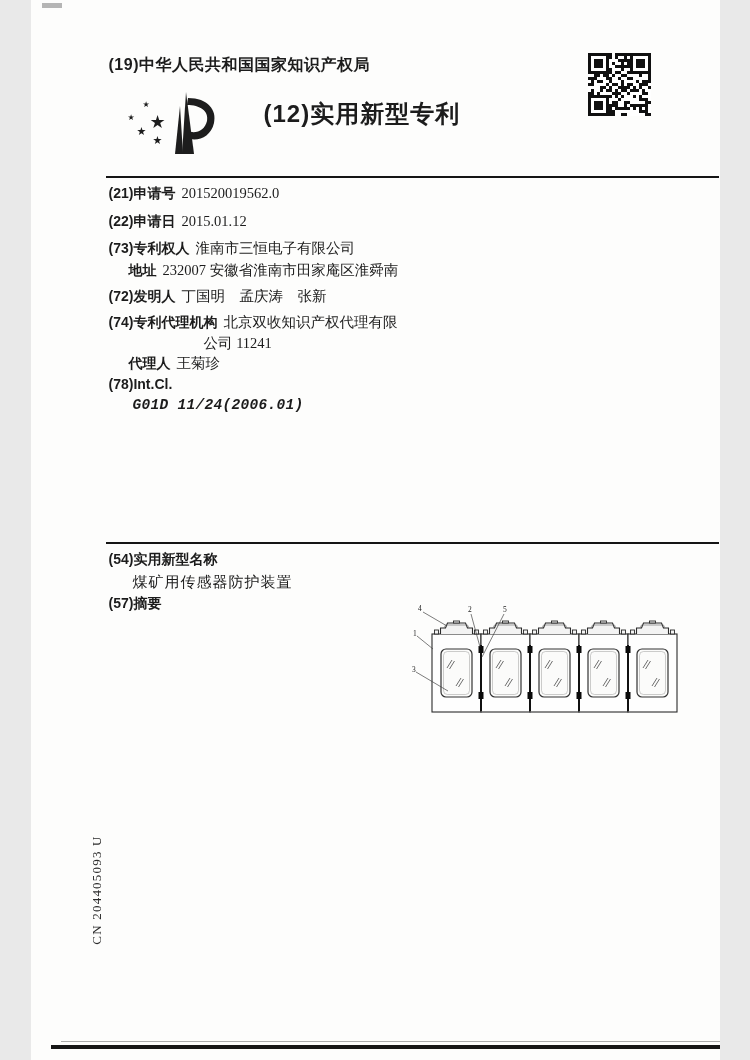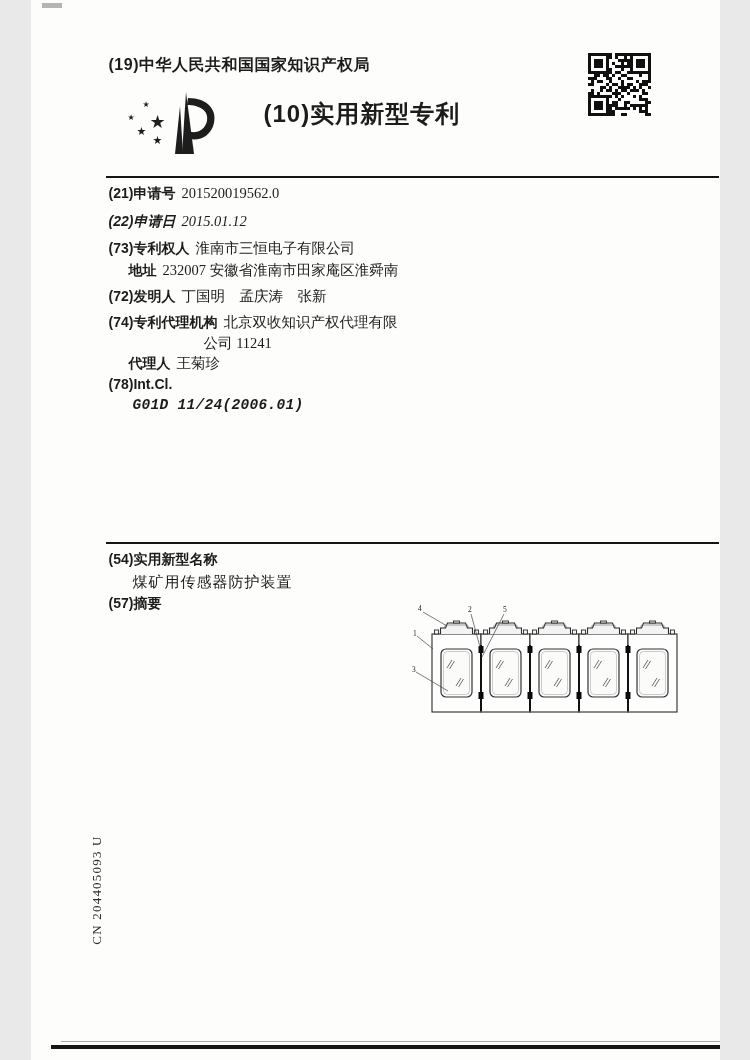--- a/index.html
+++ b/index.html
@@ -33,21 +33,21 @@
   .star.s5{left:19px;top:13px;font-size:8px;}
 
   
   .qr{left:557px;top:53px;width:63px;height:63px;background:#fff;}
   .qr i{position:absolute;width:3px;height:3px;background:#101010;}
 
   
   .biblio{left:78px;top:185px;width:345px;font-size:14.5px;}
   .biblio .row{height:16px;line-height:16px;white-space:nowrap;}
   .biblio .lbl{margin-right:6px;font-size:14px;}
-  .r2{margin-top:12px;font-style:italic;} .r3{margin-top:11px;} .r4{margin-top:6px;margin-left:20px;}
+  .r2{margin-top:12px;} .r3{margin-top:11px;} .r4{margin-top:6px;margin-left:20px;}
   .r5{margin-top:6px;margin-left:80px;} .r6{margin-top:10px;} .r7{margin-top:10px;}
   .r8{margin-top:5px;margin-left:95px;} .r9{margin-top:4px;margin-left:20px;}
   .r10{margin-top:5px;} .r11{margin-top:4px;margin-left:24px;}
   .intcl-val{font-style:italic;font-weight:700;letter-spacing:.3px;font-family:Liberation Mono, monospace;}
 
   .pages-info{left:420px;top:521px;font-size:13px;}
 
   
   .s54-label{left:78px;top:551px;font-size:14px;}
   .s54-title{left:102px;top:573px;font-size:15px;letter-spacing:1px;}
@@ -93,21 +93,21 @@
       <polygon points="48,4 44,66 56,66" fill="#1d1d1d"></polygon>
       <path d="M50,10 C70,10 79,22 76,35 C73,48 62,53 52,51 L53,44 C61,45 67,41 69,33 C71,23 62,17 49,17 Z" fill="#1d1d1d"></path>
     </svg>
     <span class="star s1">★</span>
     <span class="star s2">★</span>
     <span class="star s3">★</span>
     <span class="star s4">★</span>
     <span class="star s5">★</span>
   </div>
 
-  <div class="abs doc-type lblf">(10)实用新型专利</div>
+  <div class="abs doc-type lblf">(12)实用新型专利</div>
 
   <div class="abs qr">
       <i style="left:0px;top:0px"></i>
       <i style="left:3px;top:0px"></i>
       <i style="left:6px;top:0px"></i>
       <i style="left:9px;top:0px"></i>
       <i style="left:12px;top:0px"></i>
       <i style="left:15px;top:0px"></i>
       <i style="left:18px;top:0px"></i>
       <i style="left:21px;top:0px"></i>

